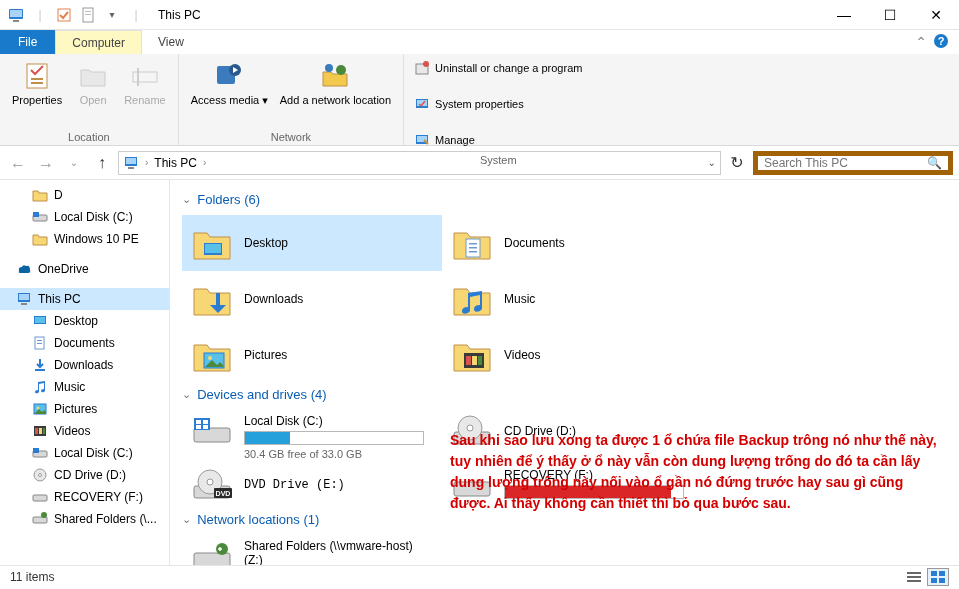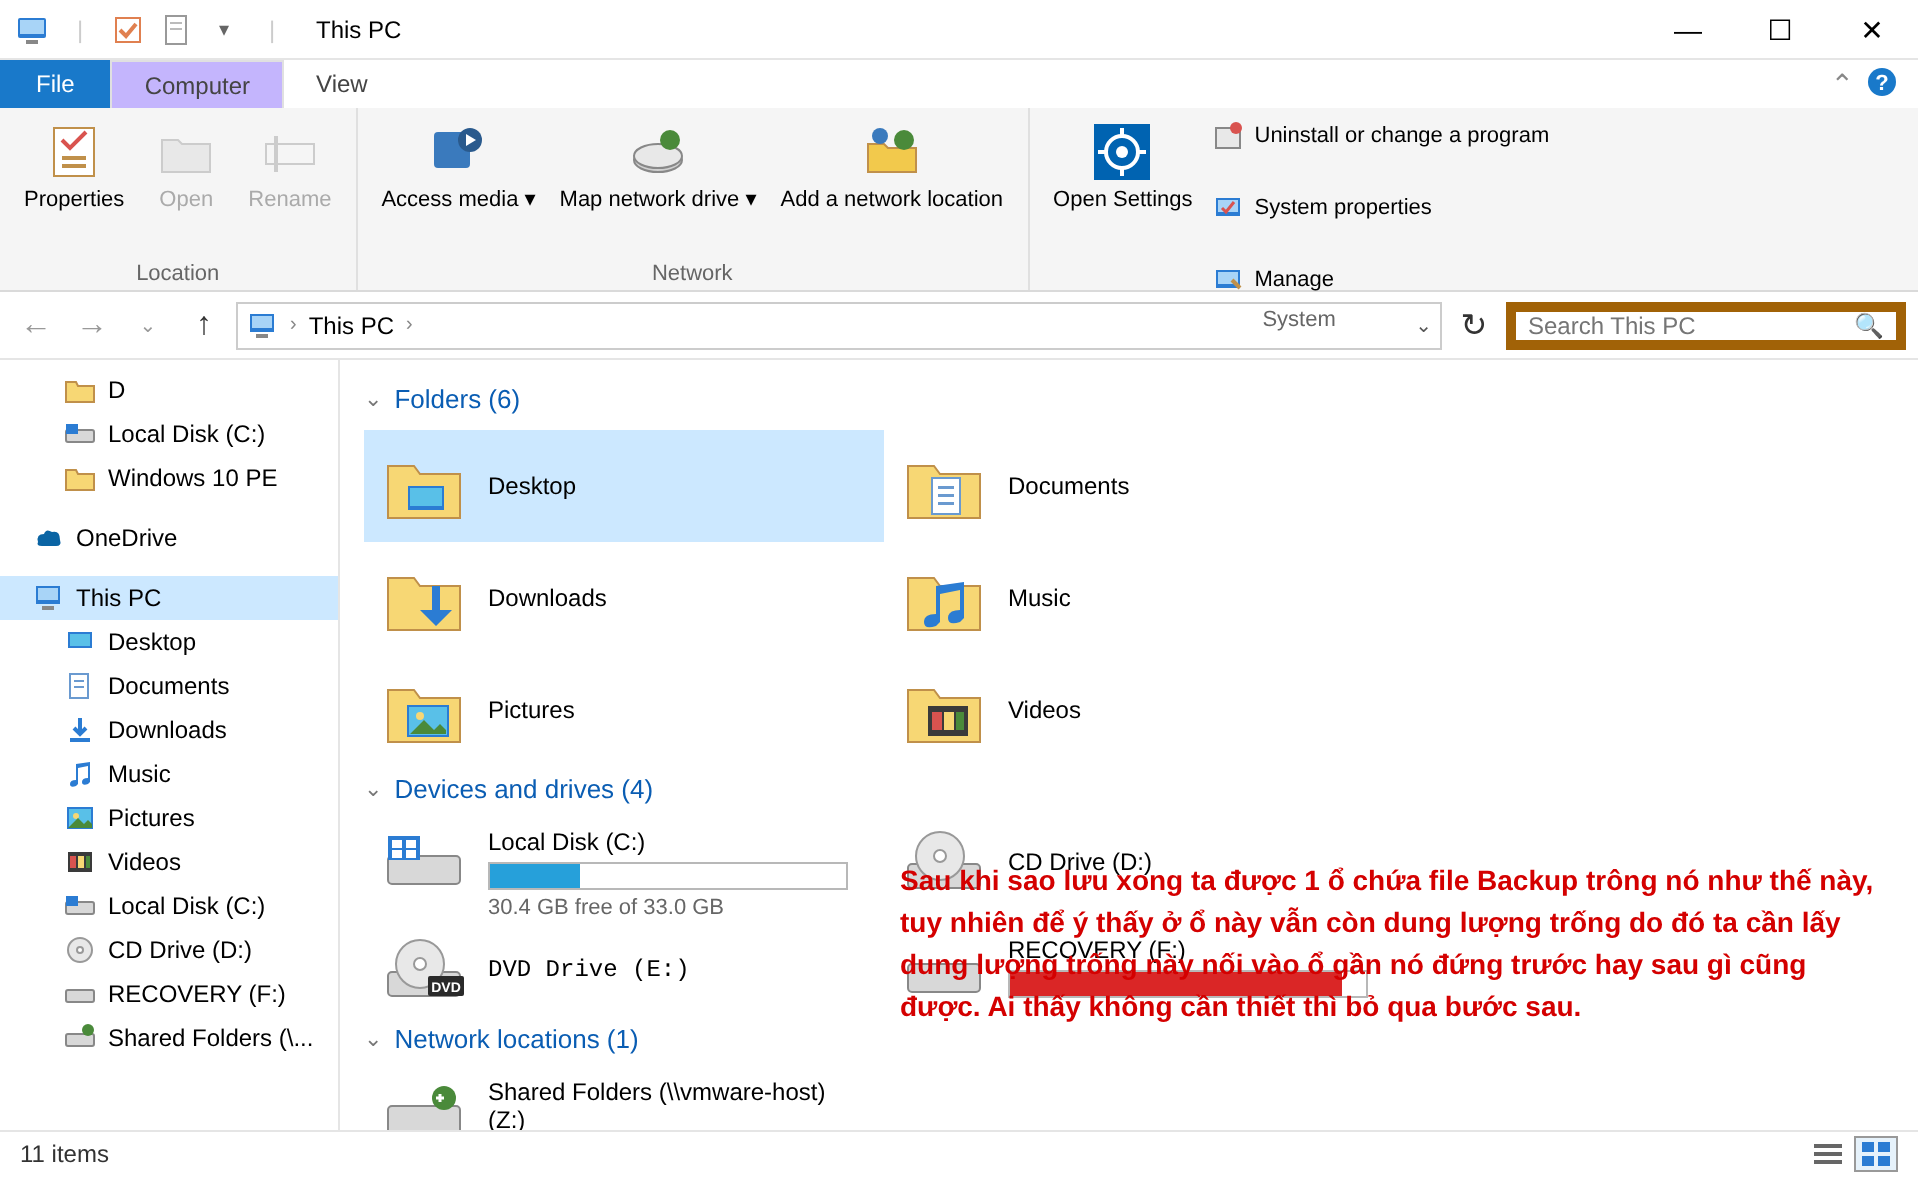--- a/index.html
+++ b/index.html
@@ -11,21 +11,21 @@
 .qat-icon { width: 20px; height: 20px; display: flex; align-items: center; justify-content: center; }
 .titlebar-title { margin-left: 8px; font-size: 12px; }
 .titlebar-spacer { flex: 1; }
 .window-controls { display: flex; }
 .window-btn { width: 46px; height: 30px; display: flex; align-items: center; justify-content: center; font-size: 14px; }
 
 
 .tabrow { height: 24px; display: flex; align-items: stretch; background: #fff; }
 .tab-file { background: #1979ca; color: #fff; padding: 0 18px; display: flex; align-items: center; font-size: 12px; }
 .tab { padding: 0 16px; display: flex; align-items: center; font-size: 12px; color: #444; }
-.tab.active { background: #c4b5fd; border-top: 1px solid #e0e0e0; border-left: 1px solid #e0e0e0; border-right: 1px solid #e0e0e0; }
+.tab.active { background: #fef9c3; border-top: 1px solid #e0e0e0; border-left: 1px solid #e0e0e0; border-right: 1px solid #e0e0e0; }
 .tabrow-spacer { flex: 1; }
 .tabrow-right { display: flex; align-items: center; padding-right: 10px; gap: 6px; color: #888; }
 
 
 .ribbon { height: 92px; background: #f5f5f5; display: flex; border-bottom: 1px solid #dadada; }
 .ribbon-group { border-right: 1px solid #e0e0e0; display: flex; flex-direction: column; }
 .ribbon-group-body { flex: 1; display: flex; align-items: flex-start; padding: 4px 6px; }
 .ribbon-group-label { text-align: center; font-size: 11px; color: #666; padding-bottom: 2px; }
 .ribbon-btn { display: flex; flex-direction: column; align-items: center; padding: 2px 6px; min-width: 50px; }
 .ribbon-btn-icon { width: 32px; height: 32px; margin-bottom: 2px; }
@@ -180,59 +180,33 @@
               <rect x="4" y="6" width="18" height="18" fill="#3a7abd" rx="2"></rect>
               <circle cx="22" cy="10" r="6" fill="#2a5a8d"></circle>
               <path d="M20 7 L20 13 L25 10 Z" fill="#fff"></path>
             </svg>
         </span>
         <span class="ribbon-btn-label">Access media ▾</span>
       </div>
       <div class="ribbon-btn">
         <span class="ribbon-btn-icon">
           <svg width="32" height="32">
-              <ellipse cx="16" cy="20" rx="12" ry="6" fill="#d0d0d0" stroke="#888"></ellipse>
-              <ellipse cx="16" cy="18" rx="12" ry="6" fill="#e8e8e8" stroke="#888"></ellipse>
-              <circle cx="22" cy="10" r="5" fill="#4a8a3a"></circle>
-            </svg>
-        </span>
-        <span class="ribbon-btn-label">Map network drive ▾</span>
-      </div>
-      <div class="ribbon-btn">
-        <span class="ribbon-btn-icon">
-          <svg width="32" height="32">
               <path d="M4 12 L4 26 L28 26 L28 14 L14 14 L12 12 Z" fill="#f2c94c" stroke="#c0904a"></path>
               <circle cx="22" cy="10" r="5" fill="#4a8a3a"></circle>
               <circle cx="10" cy="8" r="4" fill="#3a7abd"></circle>
             </svg>
         </span>
         <span class="ribbon-btn-label">Add a network location</span>
       </div>
     </div>
     <div class="ribbon-group-label">Network</div>
   </div>
 
   <div class="ribbon-group" style="border-right:none;">
     <div class="ribbon-group-body">
-      <div class="ribbon-btn">
-        <span class="ribbon-btn-icon">
-          <svg width="32" height="32">
-              <rect x="2" y="2" width="28" height="28" fill="#0063b1"></rect>
-              <circle cx="16" cy="16" r="8" fill="none" stroke="#fff" stroke-width="2"></circle>
-              <circle cx="16" cy="16" r="3" fill="#fff"></circle>
-              <g stroke="#fff" stroke-width="2">
-                <line x1="16" y1="4" x2="16" y2="8"></line>
-                <line x1="16" y1="24" x2="16" y2="28"></line>
-                <line x1="4" y1="16" x2="8" y2="16"></line>
-                <line x1="24" y1="16" x2="28" y2="16"></line>
-              </g>
-            </svg>
-        </span>
-        <span class="ribbon-btn-label">Open Settings</span>
-      </div>
       <div class="ribbon-small-list">
         <div class="ribbon-small-item">
           <span class="ribbon-small-icon"><svg width="16" height="16">
                 <rect x="2" y="4" width="12" height="10" fill="#e8e8e8" stroke="#888"></rect>
                 <circle cx="12" cy="4" r="3" fill="#d9534f"></circle>
               </svg></span>
           <span>Uninstall or change a program</span>
         </div>
         <div class="ribbon-small-item">
           <span class="ribbon-small-icon"><svg width="16" height="16">

